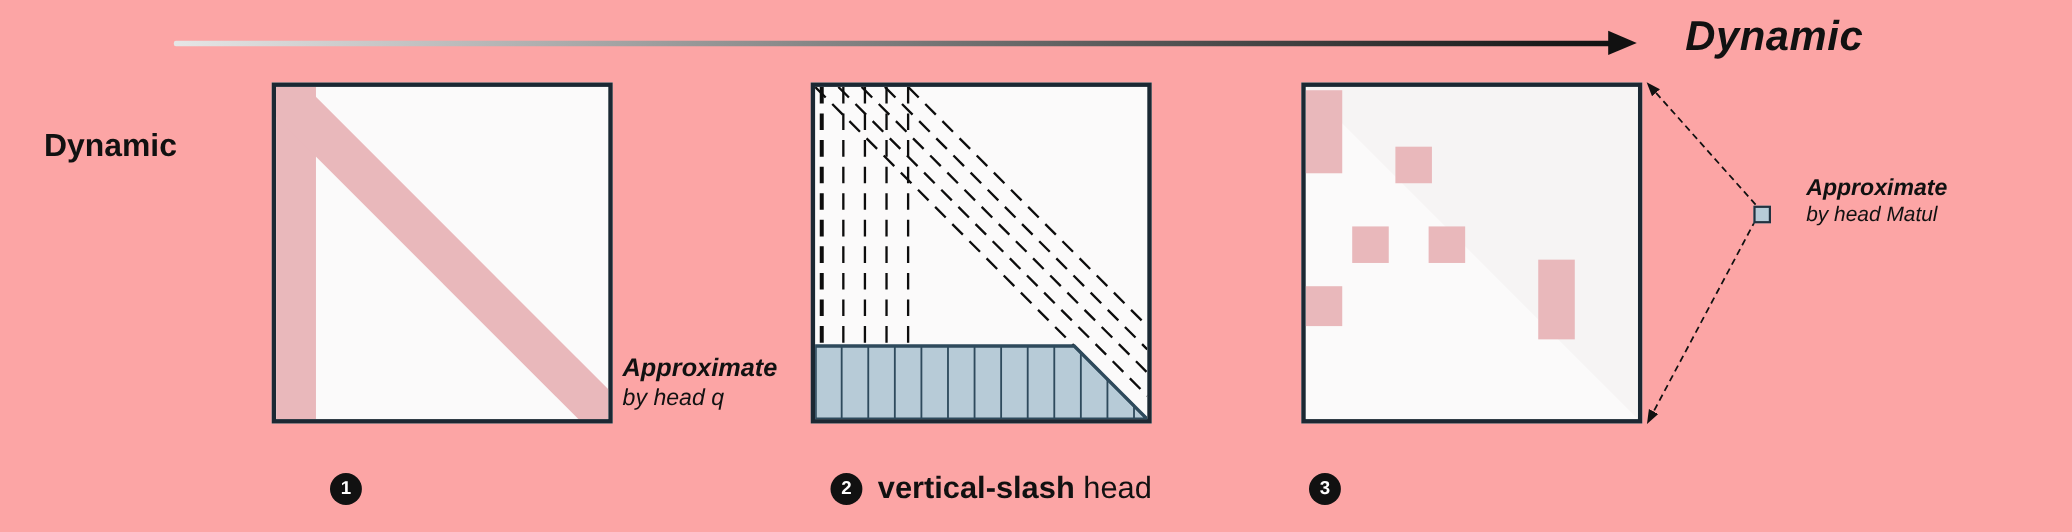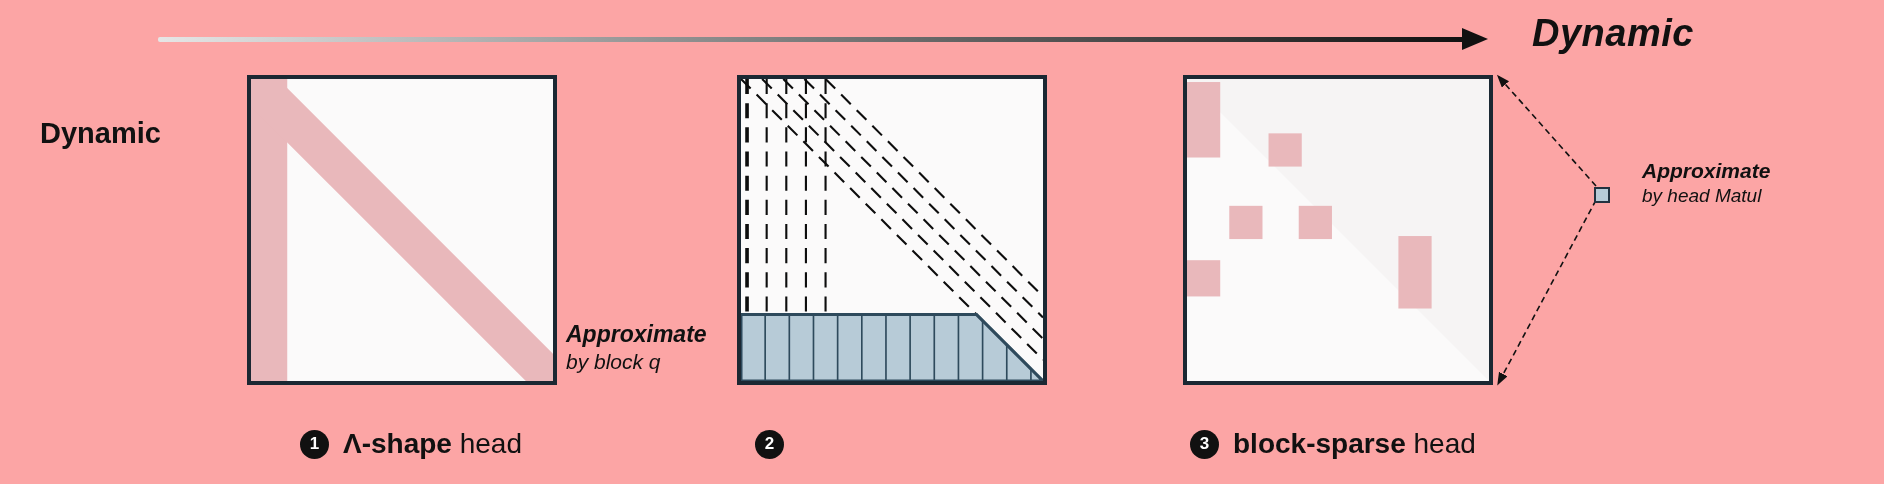--- a/index.html
+++ b/index.html
@@ -139,44 +139,43 @@
         <rect x="14" y="42" width="11" height="11"></rect>
         <rect x="37" y="42" width="11" height="11"></rect>
         <rect x="0" y="60" width="11" height="12"></rect>
         <rect x="70" y="52" width="11" height="24"></rect>
       </g>
     </svg>
   </div>
 
   <div class="annot annot-lastq">
     <span class="b">Approximate</span>
-    <span>by block q</span>
+    <span>by head q</span>
   </div>
 
   <svg class="connectors" width="130" height="340" viewBox="0 0 130 340">
     <defs>
       <marker id="ah" markerWidth="9" markerHeight="8" refX="7" refY="3" orient="auto">
         <path d="M0,0 L8,3 L0,6 z" fill="#111111"></path>
       </marker>
     </defs>
     <line x1="116" y1="128" x2="18" y2="18" stroke="#111111" stroke-width="1.6" stroke-dasharray="6 4" marker-end="url(#ah)"></line>
     <line x1="116" y1="142" x2="18" y2="326" stroke="#111111" stroke-width="1.6" stroke-dasharray="6 4" marker-end="url(#ah)"></line>
   </svg>
   <div class="zoom-square"></div>
 
   <div class="annot annot-matmul">
     <span class="b">Approximate</span>
     <span>by head Matul</span>
   </div>
 
   <div class="head-label hl1">
     <span class="badge">1</span>
-    <span><span class="b">Λ-shape</span><span> head</span></span>
   </div>
   <div class="head-label hl2">
     <span class="badge">2</span>
+    <span><span class="b">vertical-slash</span><span> head</span></span>
   </div>
   <div class="head-label hl3">
     <span class="badge">3</span>
-    <span><span class="b">block-sparse</span><span> head</span></span>
   </div>
 
 </div>
 
 </body></html>

